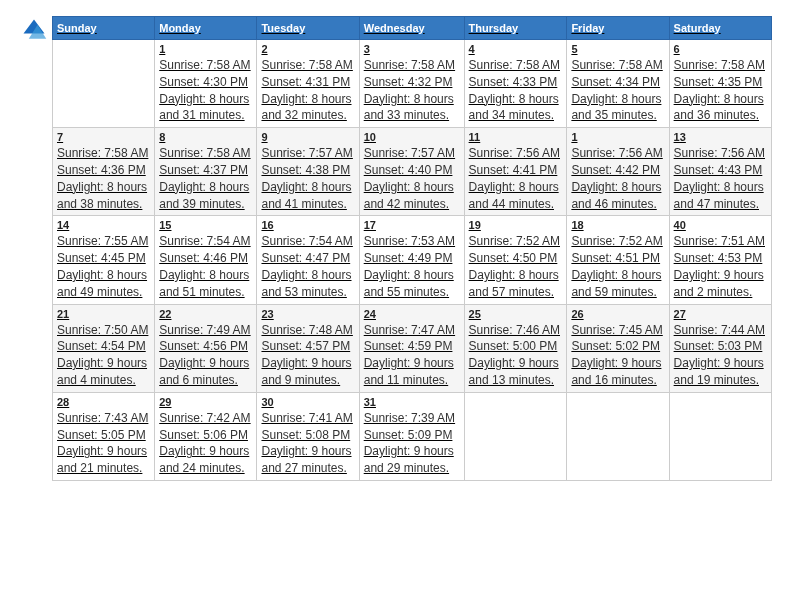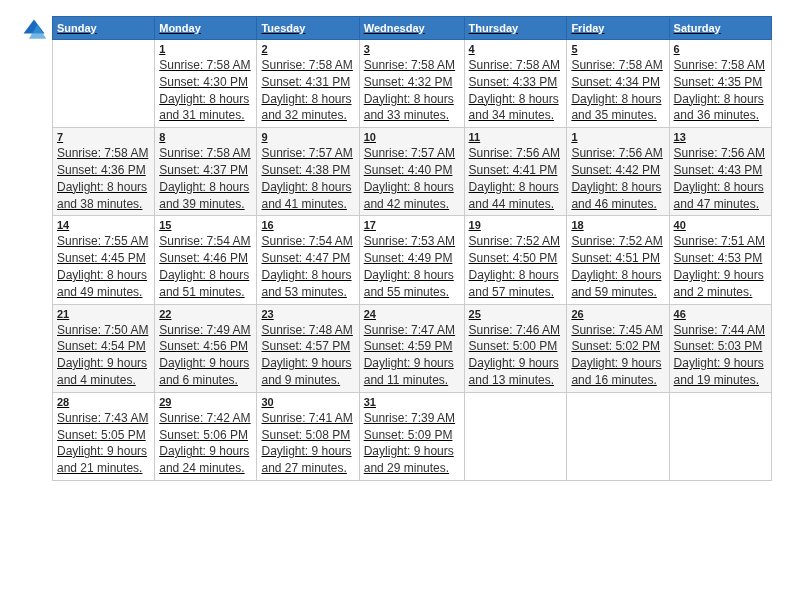--- a/index.html
+++ b/index.html
@@ -233,21 +233,21 @@
           </td>
           <td>
             <span class="day-num">25</span>
             <div class="day-info">Sunrise: 7:46 AM<br>Sunset: 5:00 PM<br>Daylight: 9 hours<br>and 13 minutes.</div>
           </td>
           <td>
             <span class="day-num">26</span>
             <div class="day-info">Sunrise: 7:45 AM<br>Sunset: 5:02 PM<br>Daylight: 9 hours<br>and 16 minutes.</div>
           </td>
           <td>
-            <span class="day-num">46</span>
+            <span class="day-num">27</span>
             <div class="day-info">Sunrise: 7:44 AM<br>Sunset: 5:03 PM<br>Daylight: 9 hours<br>and 19 minutes.</div>
           </td>
         </tr>
         <tr>
           <td>
             <span class="day-num">28</span>
             <div class="day-info">Sunrise: 7:43 AM<br>Sunset: 5:05 PM<br>Daylight: 9 hours<br>and 21 minutes.</div>
           </td>
           <td>
             <span class="day-num">29</span>

